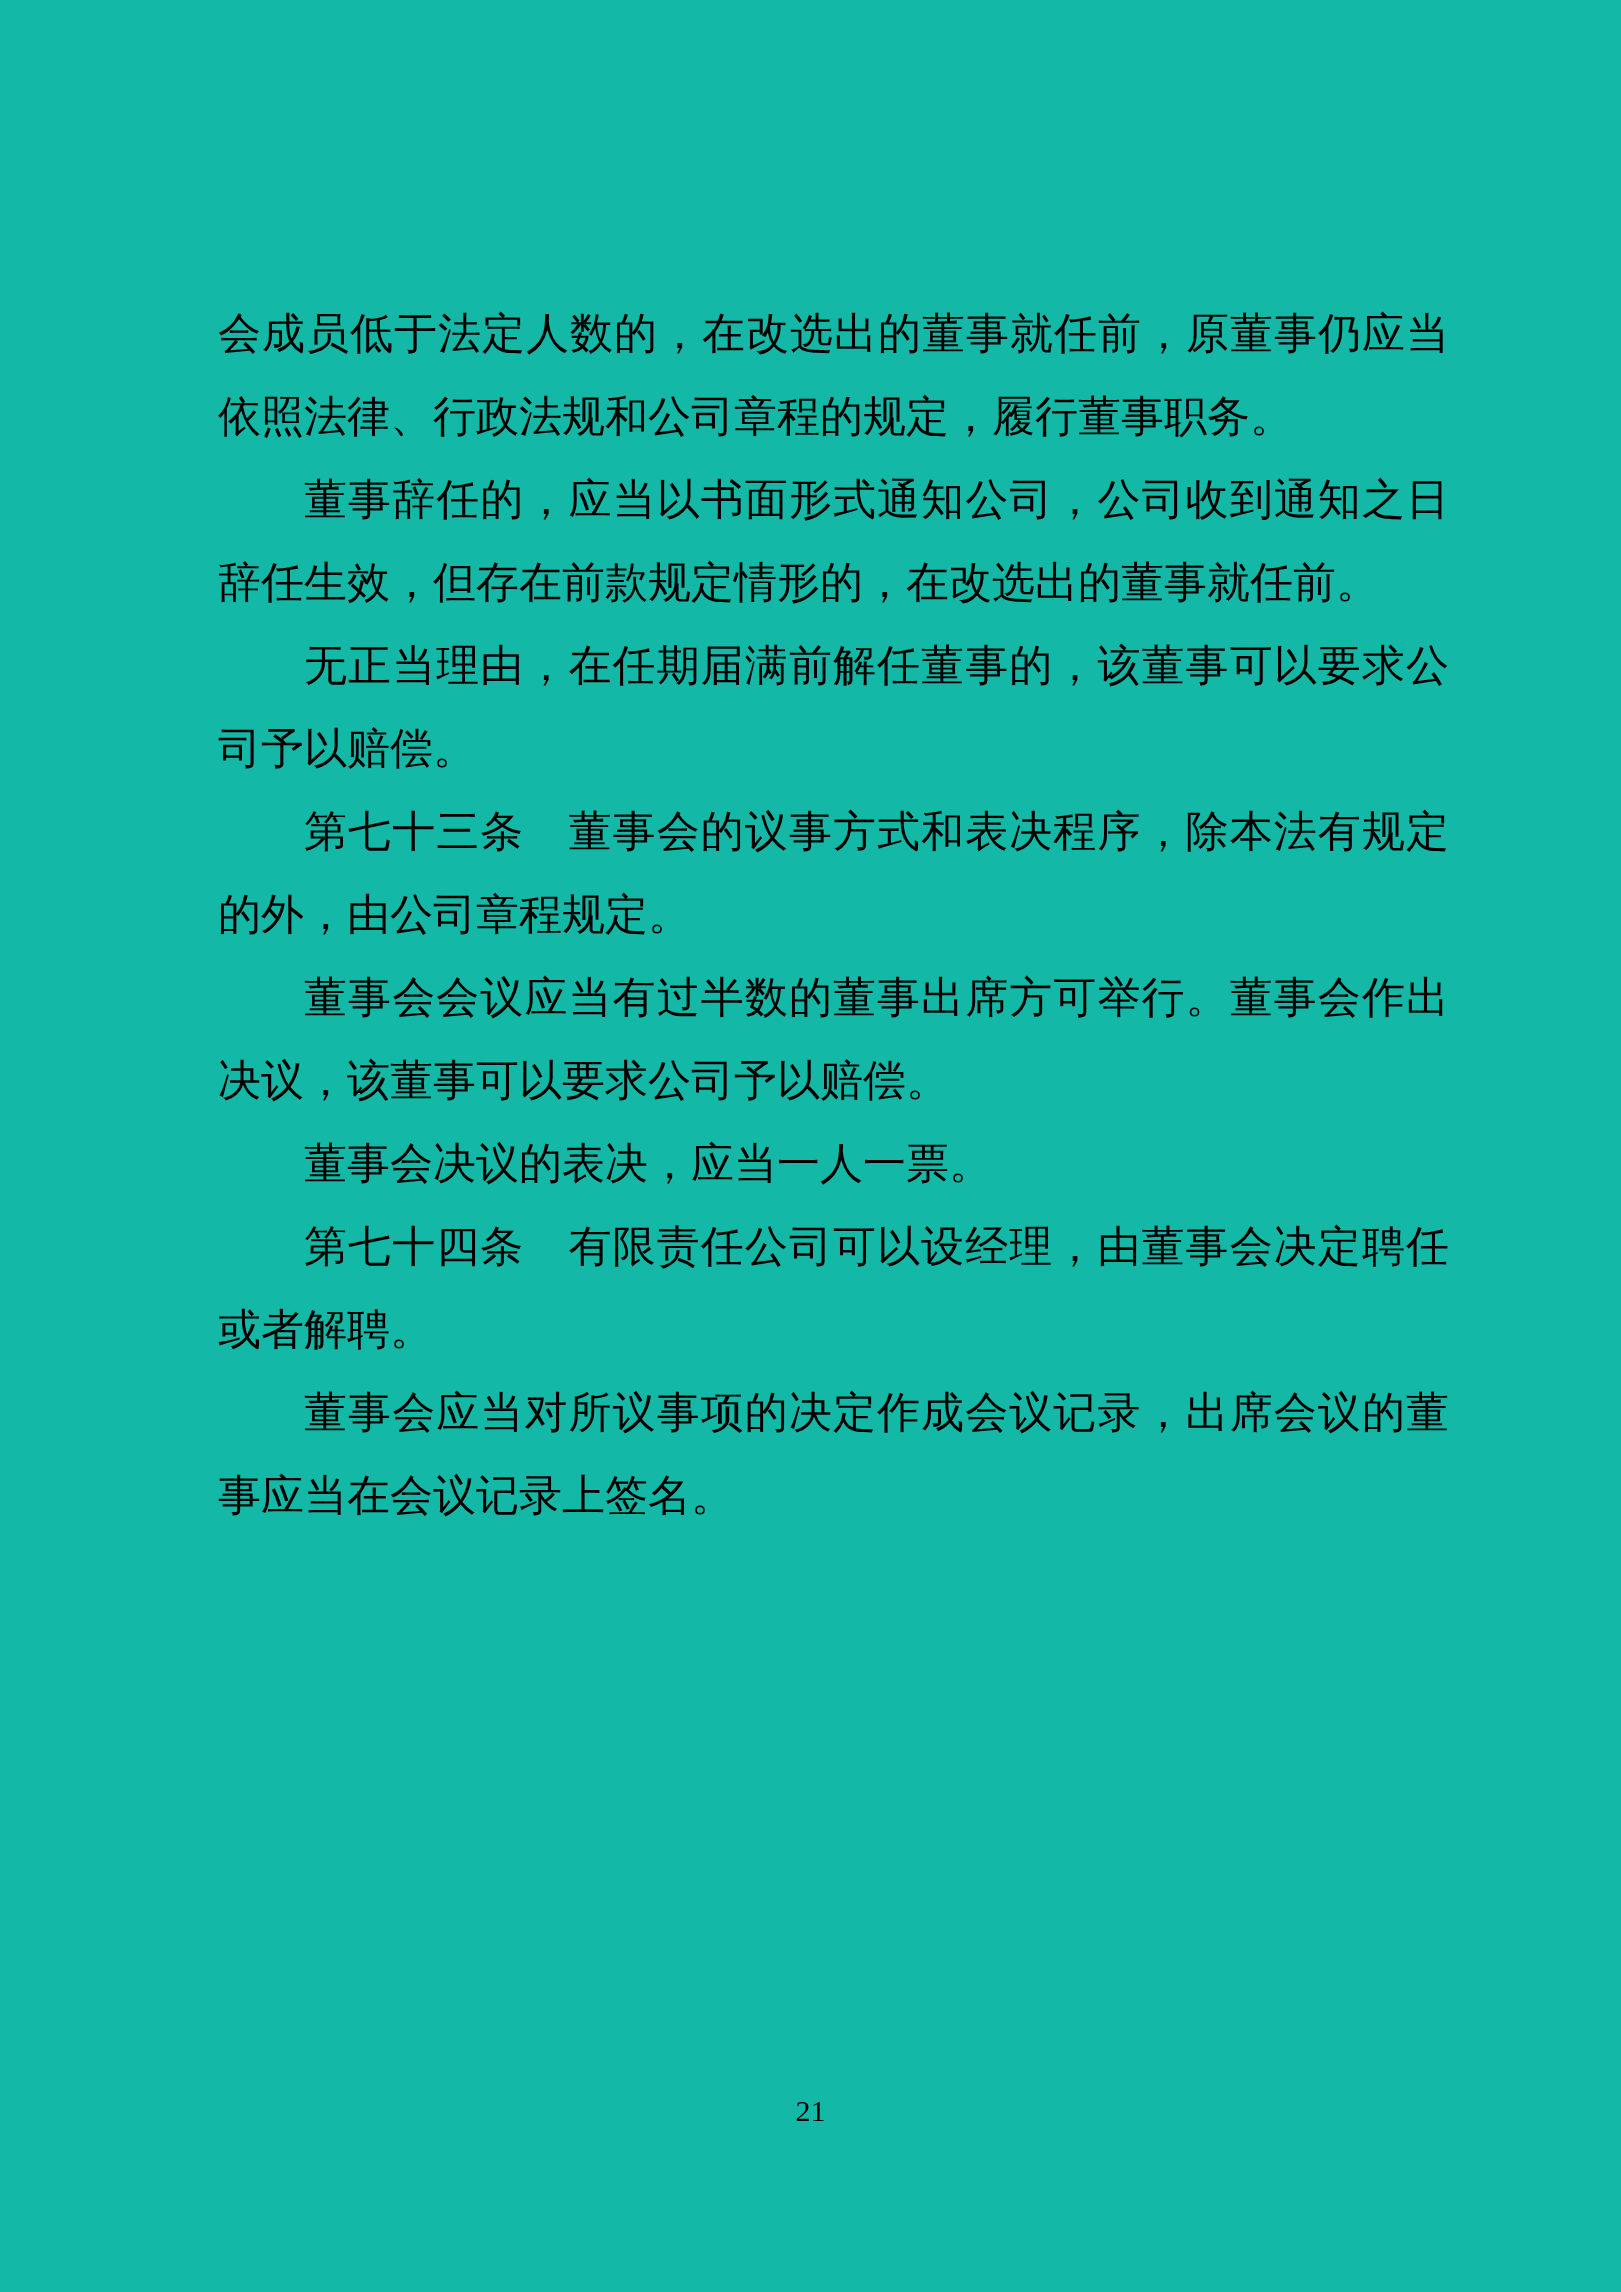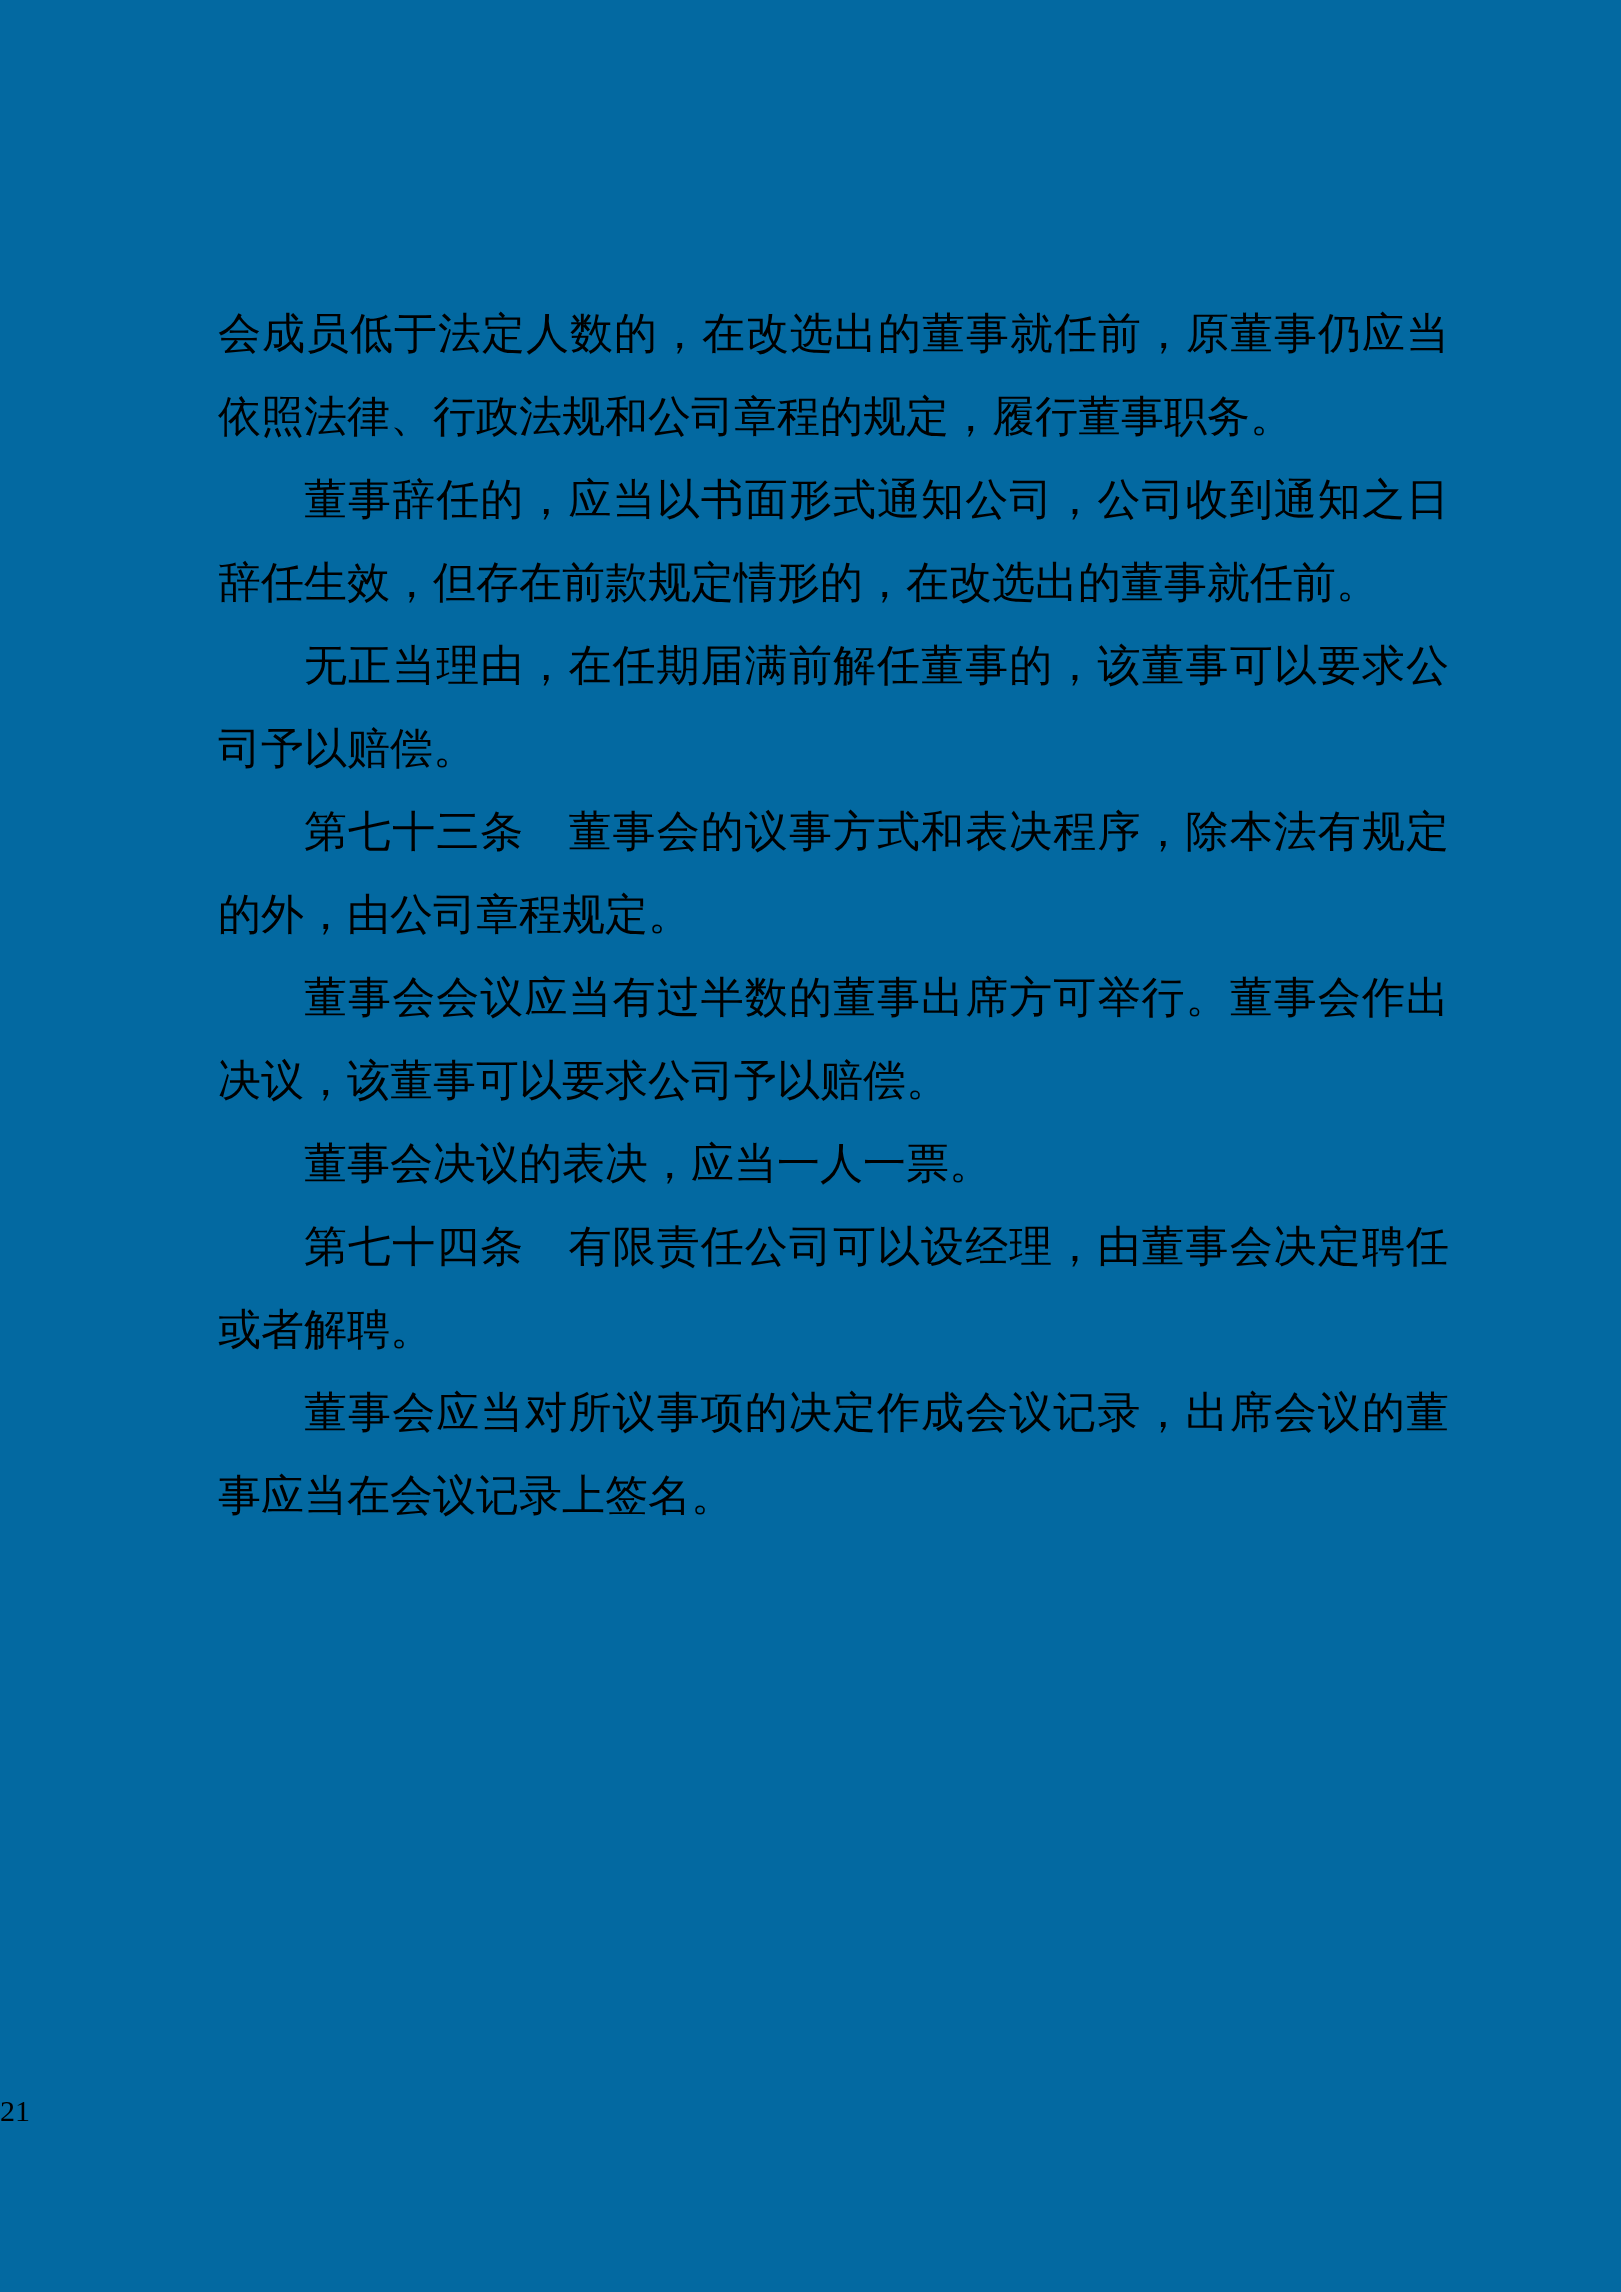--- a/index.html
+++ b/index.html
@@ -11,21 +11,21 @@
       position: relative;
       width: 1621px;
       height: 2293px;
       overflow: hidden;
       font-family: "Liberation Serif", "DejaVu Serif", serif;
       color: #000000;
     }
     .page {
       position: absolute;
       inset: 0;
-      background: #0369a1;
+      background: #14b8a6;
     }
     .content {
       position: absolute;
       left: 218px;
       top: 292px;
       width: 1231px;
     }
     .para {
       margin: 0;
       font-size: 43px;
@@ -35,21 +35,21 @@
       word-break: normal;
     }
     .para.indent {
       text-indent: 86px;
     }
     .page-number {
       position: absolute;
       top: 2094px;
       left: 0;
       width: 100%;
-      text-align: left;
+      text-align: center;
       font-size: 30px;
       line-height: 33px;
       font-family: "Liberation Serif", "DejaVu Serif", serif;
       color: #000000;
     }
   </style>
 </head>
 <body>
 
 <div class="page">

